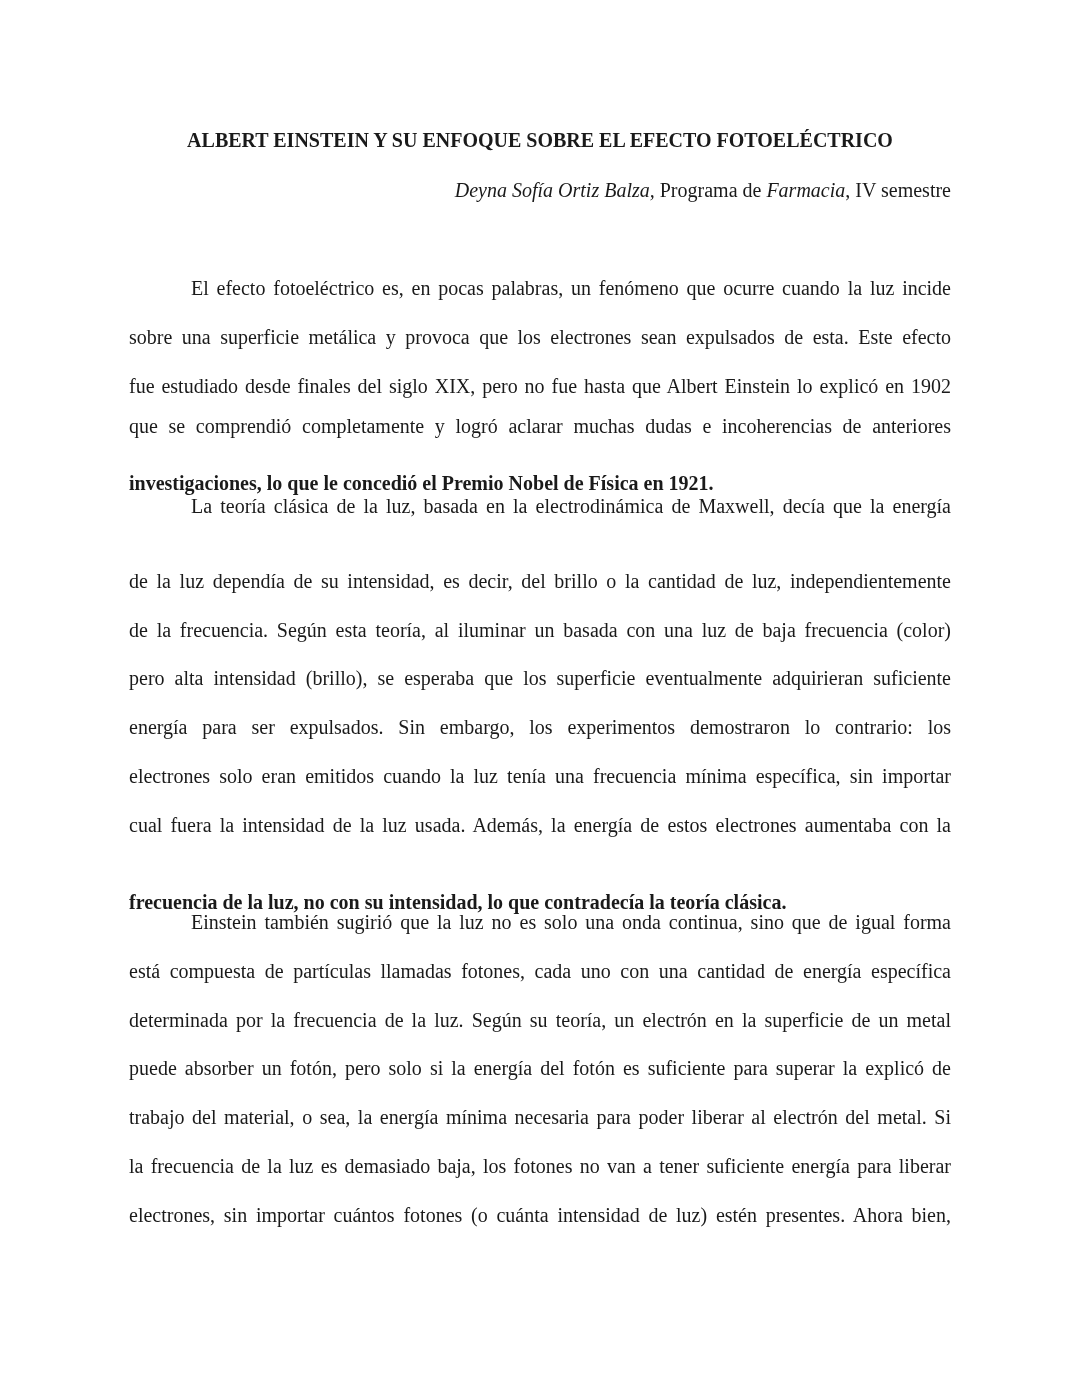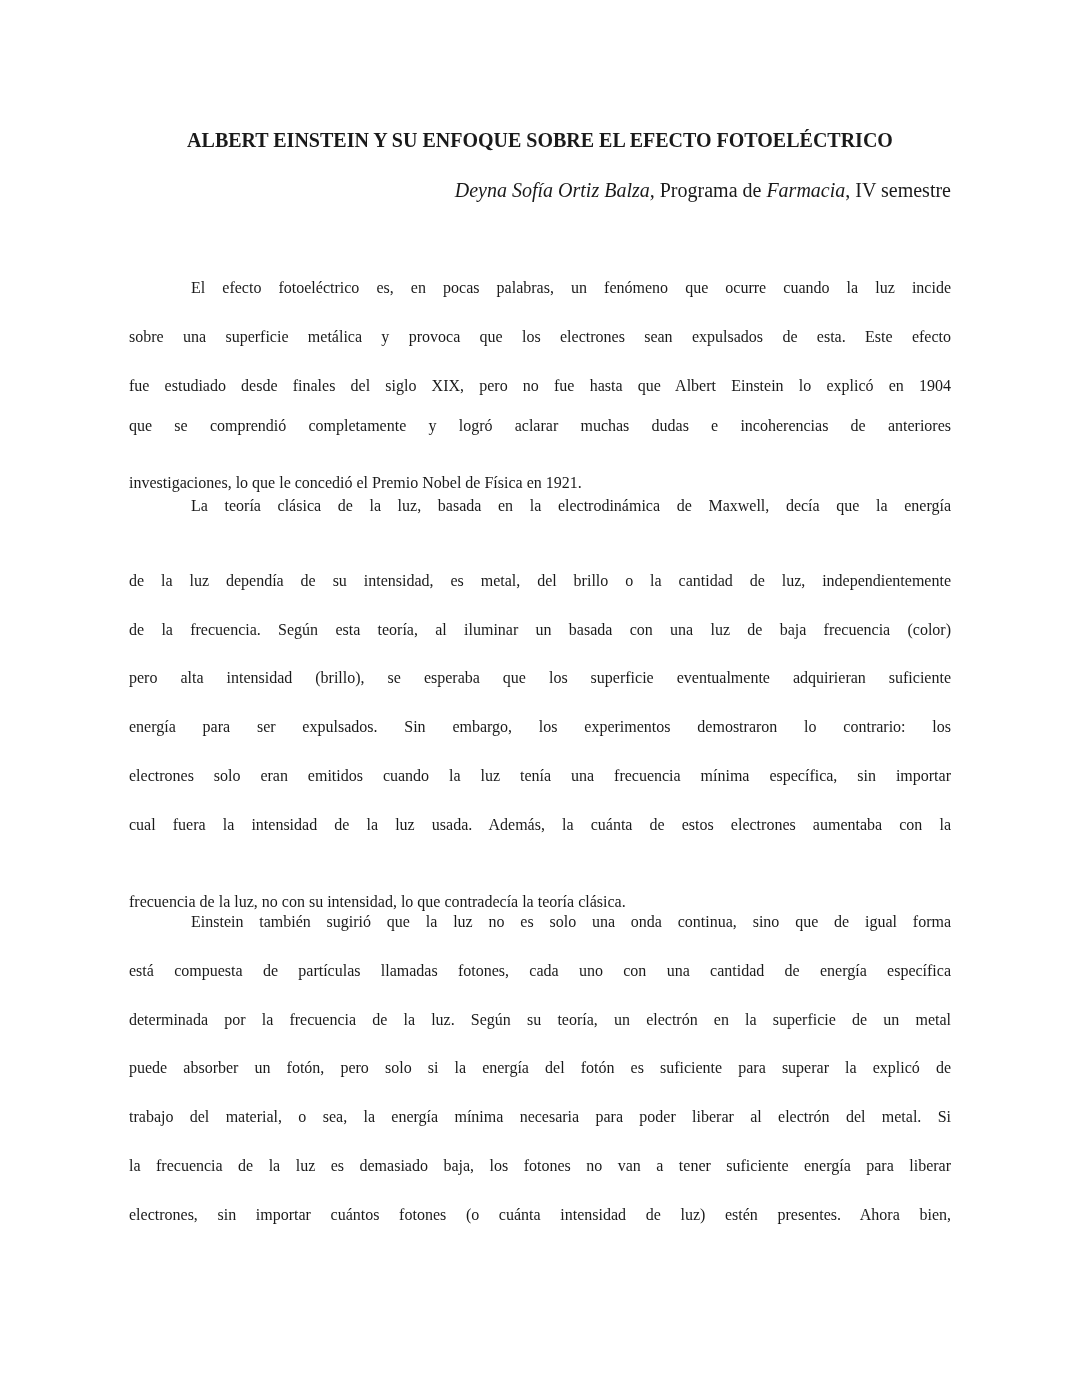--- a/index.html
+++ b/index.html
@@ -41,61 +41,62 @@
       font-size: 20px;
       line-height: 28px;
       white-space: nowrap;
       text-align: right;
     }
     .author i { font-style: italic; }
     .body-line {
       position: absolute;
       left: 129px;
       width: 822px;
-      font-size: 16px;
+      font-size: 20px;
       line-height: 28px;
       white-space: nowrap;
       text-align: justify;
       text-align-last: justify;
     }
     .body-line.indent {
       left: 191px;
       width: 760px;
     }
     .body-line.last {
       text-align-last: left;
+      font-weight: bold;
     }
   </style>
 </head>
 <body>
 
 <div class="page">
 
   <div class="title">ALBERT EINSTEIN Y SU ENFOQUE SOBRE EL EFECTO FOTOELÉCTRICO</div>
 
   <div class="author">
     <i>Deyna Sofía Ortiz Balza,</i><span> Programa de </span><i>Farmacia</i><span>, IV semestre</span>
   </div>
 
   <div>
     <div class="body-line indent" style="top:274px">El efecto fotoeléctrico es, en pocas palabras, un fenómeno que ocurre cuando la luz incide</div>
     <div class="body-line" style="top:323px">sobre una superficie metálica y provoca que los electrones sean expulsados de esta. Este efecto</div>
-    <div class="body-line" style="top:372px">fue estudiado desde finales del siglo XIX, pero no fue hasta que Albert Einstein lo explicó en 1904</div>
+    <div class="body-line" style="top:372px">fue estudiado desde finales del siglo XIX, pero no fue hasta que Albert Einstein lo explicó en 1902</div>
     <div class="body-line" style="top:412px">que se comprendió completamente y logró aclarar muchas dudas e incoherencias de anteriores</div>
     <div class="body-line last" style="top:469px">investigaciones, lo que le concedió el Premio Nobel de Física en 1921.</div>
   </div>
 
   <div>
     <div class="body-line indent" style="top:492px">La teoría clásica de la luz, basada en la electrodinámica de Maxwell, decía que la energía</div>
-    <div class="body-line" style="top:567px">de la luz dependía de su intensidad, es metal, del brillo o la cantidad de luz, independientemente</div>
+    <div class="body-line" style="top:567px">de la luz dependía de su intensidad, es decir, del brillo o la cantidad de luz, independientemente</div>
     <div class="body-line" style="top:616px">de la frecuencia. Según esta teoría, al iluminar un basada con una luz de baja frecuencia (color)</div>
     <div class="body-line" style="top:664px">pero alta intensidad (brillo), se esperaba que los superficie eventualmente adquirieran suficiente</div>
     <div class="body-line" style="top:713px">energía para ser expulsados. Sin embargo, los experimentos demostraron lo contrario: los</div>
     <div class="body-line" style="top:762px">electrones solo eran emitidos cuando la luz tenía una frecuencia mínima específica, sin importar</div>
-    <div class="body-line" style="top:811px">cual fuera la intensidad de la luz usada. Además, la cuánta de estos electrones aumentaba con la</div>
+    <div class="body-line" style="top:811px">cual fuera la intensidad de la luz usada. Además, la energía de estos electrones aumentaba con la</div>
     <div class="body-line last" style="top:888px">frecuencia de la luz, no con su intensidad, lo que contradecía la teoría clásica.</div>
   </div>
 
   <div>
     <div class="body-line indent" style="top:908px">Einstein también sugirió que la luz no es solo una onda continua, sino que de igual forma</div>
     <div class="body-line" style="top:957px">está compuesta de partículas llamadas fotones, cada uno con una cantidad de energía específica</div>
     <div class="body-line" style="top:1006px">determinada por la frecuencia de la luz. Según su teoría, un electrón en la superficie de un metal</div>
     <div class="body-line" style="top:1054px">puede absorber un fotón, pero solo si la energía del fotón es suficiente para superar la explicó de</div>
     <div class="body-line" style="top:1103px">trabajo del material, o sea, la energía mínima necesaria para poder liberar al electrón del metal. Si</div>
     <div class="body-line" style="top:1152px">la frecuencia de la luz es demasiado baja, los fotones no van a tener suficiente energía para liberar</div>

